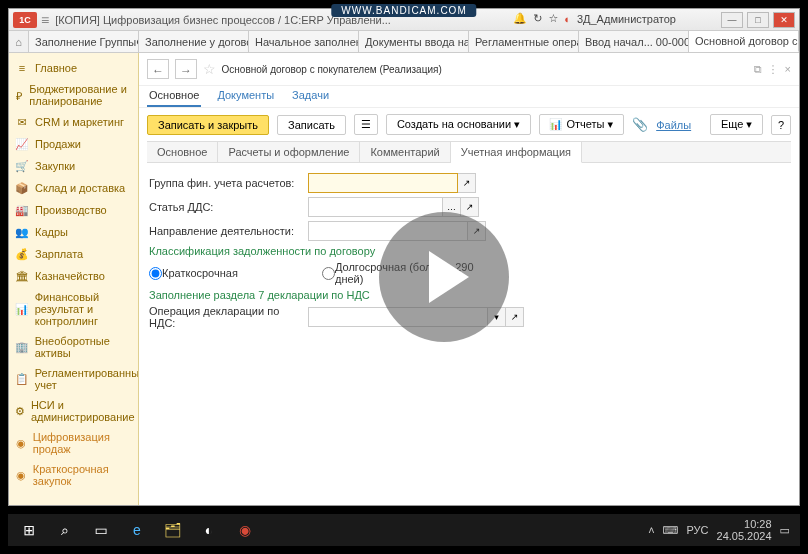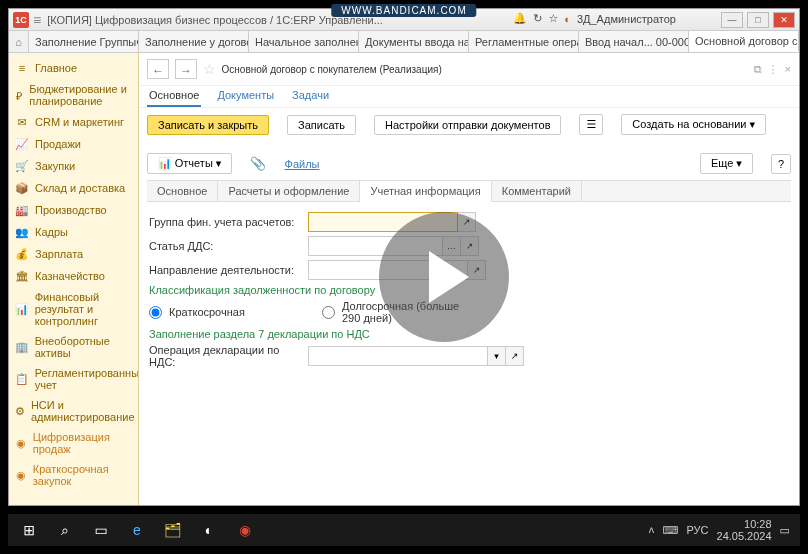--- a/index.html
+++ b/index.html
@@ -1,19 +1,19 @@
 <!DOCTYPE html>
 <html><head>
 <meta charset="utf-8">
 <style>
 *{box-sizing:border-box;margin:0;padding:0;font-family:Arial,sans-serif;font-size:11px}
 body{width:808px;height:554px;background:#000;position:relative;overflow:hidden}
 .window{position:absolute;top:8px;left:8px;right:8px;bottom:48px;background:#fff;display:flex;flex-direction:column;border:1px solid #999}
 .titlebar{height:22px;background:linear-gradient(#f5f5f5,#e8e8e8);display:flex;align-items:center;padding:0 4px;border-bottom:1px solid #ccc;font-size:10px;color:#555}
-.titlebar .app-icon{width:16px;height:16px;background:#d94a38;border-radius:2px;display:inline-flex;align-items:center;justify-content:center;color:#fff;font-weight:bold;font-size:9px;margin-right:4px}
+.titlebar .app-icon{width:24px;height:16px;background:#d94a38;border-radius:2px;display:inline-flex;align-items:center;justify-content:center;color:#fff;font-weight:bold;font-size:9px;margin-right:4px}
 .titlebar .burger{margin-right:6px;color:#888;font-size:14px}
 .titlebar .title-text{flex:1;white-space:nowrap;overflow:hidden;text-overflow:ellipsis}
 .titlebar .wcontrols{display:flex;gap:4px}
 .titlebar .wbtn{width:22px;height:16px;background:#eee;border:1px solid #bbb;display:flex;align-items:center;justify-content:center;font-size:9px;cursor:pointer}
 .titlebar .wbtn.close{background:#d94a38;color:#fff}
 .bandicam{position:absolute;top:4px;left:50%;transform:translateX(-50%);background:#1a3a5a;color:#fff;padding:1px 10px;border-radius:3px;font-size:10px;letter-spacing:1px}
 .topmeta{position:absolute;top:0;right:120px;display:flex;align-items:center;gap:6px;padding:3px;font-size:10px;color:#444}
 .tabbar{height:22px;background:#f0f0f0;display:flex;align-items:stretch;border-bottom:1px solid #ccc;font-size:10px}
 .tabbar .home{width:22px;display:flex;align-items:center;justify-content:center;border-right:1px solid #ccc;color:#777}
 .tab{padding:0 6px;display:flex;align-items:center;gap:4px;border-right:1px solid #ccc;background:#f5f5f5;color:#444;white-space:nowrap;overflow:hidden;max-width:110px;cursor:pointer}
@@ -23,38 +23,38 @@
 .sbitem{padding:4px 6px;display:flex;align-items:center;gap:6px;color:#8a6500;cursor:pointer;font-size:11px}
 .sbitem .ico{width:14px;height:14px;display:inline-flex;align-items:center;justify-content:center;font-size:11px}
 .main{flex:1;display:flex;flex-direction:column;background:#fff;min-width:0}
 .mhead{padding:6px 8px;display:flex;align-items:center;gap:6px;border-bottom:1px solid #eee}
 .mhead .navbtn{width:22px;height:20px;border:1px solid #ccc;background:#fff;display:flex;align-items:center;justify-content:center;cursor:pointer;font-size:12px;color:#666}
 .mhead .star{color:#ccc;font-size:14px}
 .mhead h1{font-size:10px;font-weight:normal;color:#333}
 .subtabs{padding:0 8px;display:flex;gap:14px;border-bottom:1px solid #eee;height:22px;align-items:end}
 .subtab{padding:4px 2px;color:#3b7dbd;cursor:pointer;font-size:11px;border-bottom:2px solid transparent}
 .subtab.active{color:#333;border-bottom:2px solid #3b7dbd}
-.toolbar{padding:6px 8px;display:flex;align-items:center;gap:18px;flex-wrap:wrap}
+.toolbar{padding:6px 8px;display:flex;align-items:center;gap:8px;flex-wrap:wrap}
 .btn{padding:3px 10px;border:1px solid #ccc;background:#fff;cursor:pointer;font-size:11px;border-radius:2px}
 .btn.primary{background:#ffe066;border-color:#d4b020}
 .btn.icn{padding:3px 6px}
 .link{color:#3b7dbd;cursor:pointer;text-decoration:underline}
 .spacer{flex:1}
 .sectabs{display:flex;background:#f5f5f5;border-top:1px solid #ddd;border-bottom:1px solid #ddd;margin:0 8px}
 .sectab{padding:4px 10px;border-right:1px solid #ddd;cursor:pointer;color:#555;font-size:11px}
 .sectab.active{background:#fff;border-bottom:1px solid #fff;margin-bottom:-1px}
 .form{padding:6px 10px}
 .grp-title{color:#2a8a4a;font-size:11px;margin:4px 0}
 .frow{display:flex;align-items:center;margin:4px 0;gap:4px}
 .frow label{width:155px;color:#333;font-size:11px}
 .frow .inpwrap{position:relative;display:flex;align-items:center}
 .frow input[type=text]{height:20px;border:1px solid #ccc;padding:0 4px;font-size:11px}
 .frow input.hl{border:1px solid #d4a020;background:#fffbe8}
 .frow .mbtn{width:18px;height:20px;border:1px solid #ccc;border-left:none;background:#f5f5f5;display:flex;align-items:center;justify-content:center;font-size:9px;cursor:pointer}
-.frow .radio{display:flex;align-items:center;gap:7px;margin-right:14px}
+.frow .radio{display:flex;align-items:center;gap:0;margin-right:14px}
 .play-overlay{position:absolute;top:50%;left:55%;transform:translate(-50%,-50%);width:130px;height:130px;border-radius:50%;background:rgba(80,80,80,0.55);display:flex;align-items:center;justify-content:center;pointer-events:none}
 .play-overlay::after{content:"";border-left:40px solid #fff;border-top:26px solid transparent;border-bottom:26px solid transparent;margin-left:10px}
 .taskbar{position:absolute;bottom:8px;left:8px;right:8px;height:32px;background:#1a1a1a;display:flex;align-items:center;padding:0 4px;gap:2px}
 .tbtn{width:34px;height:28px;display:flex;align-items:center;justify-content:center;color:#fff;font-size:14px;cursor:pointer}
 .taskbar .right{margin-left:auto;display:flex;align-items:center;gap:8px;color:#ccc;font-size:9px;padding-right:6px}
 .taskbar .clock{text-align:right;line-height:1.1}
 .paperclip{color:#3b7dbd;font-size:13px}
 </style>
 </head>
 <body>
@@ -185,36 +185,35 @@
 
       <div class="subtabs">
         <div class="subtab active">Основное</div>
         <div class="subtab">Документы</div>
         <div class="subtab">Задачи</div>
       </div>
 
       <div class="toolbar">
         <button class="btn primary">Записать и закрыть</button>
         <button class="btn">Записать</button>
-        <button class="btn">Настройки отправки документов</button>
         <button class="btn icn">☰</button>
         <button class="btn"><span>Создать на основании</span> ▾</button>
         <button class="btn">📊 <span>Отчеты</span> ▾</button>
         <span class="paperclip">📎</span>
         <span class="link">Файлы</span>
         <div class="spacer"></div>
         <button class="btn"><span>Еще</span> ▾</button>
         <button class="btn icn">?</button>
       </div>
 
       <div class="sectabs">
         <div class="sectab">Основное</div>
         <div class="sectab">Расчеты и оформление</div>
+        <div class="sectab">Комментарий</div>
         <div class="sectab active">Учетная информация</div>
-        <div class="sectab">Комментарий</div>
       </div>
 
       <div class="form">
         <div class="frow">
           <label>Группа фин. учета расчетов:</label>
           <div class="inpwrap">
               <input type="text" class="hl" style="width: 150px;">
               <div class="mbtn">↗</div>
             </div>
         </div>

